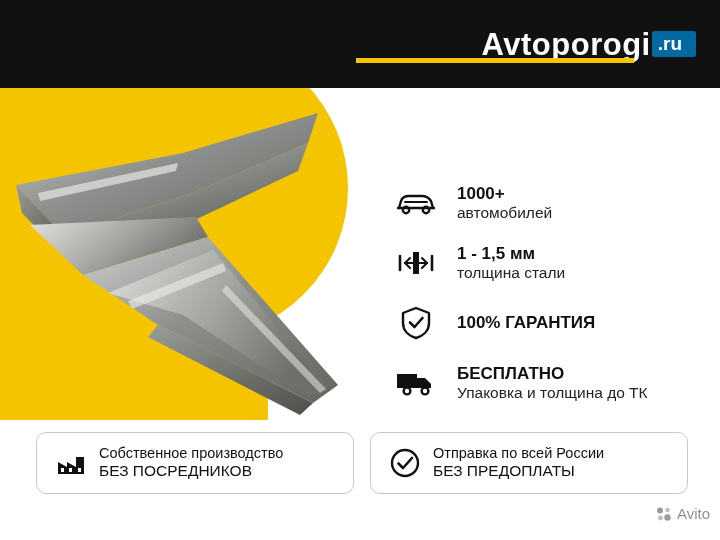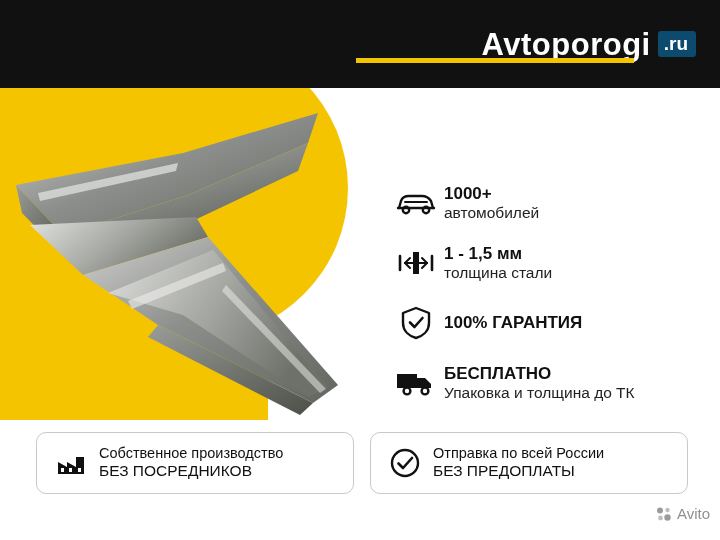--- a/index.html
+++ b/index.html
@@ -42,26 +42,26 @@
   .logo-text {
     color: #ffffff;
     font-size: 31px;
     font-weight: bold;
     letter-spacing: 0.5px;
     line-height: 1;
     white-space: nowrap;
     margin-left: 32px;
   }
   .logo-dot-ru {
-    margin-left: 7px;
-    background: #0c4a6e;
+    margin-left: 1px;
+    background: #0369a1;
     color: #ffffff;
     font-size: 19px;
     font-weight: bold;
-    padding: 3px 8px 4px 6px;
+    padding: 3px 14px 4px 6px;
     border-radius: 3px;
     line-height: 1;
   }
   .logo-underline {
     position: absolute;
     right: 86px;
     top: 58px;
     width: 278px;
     height: 5px;
     background: #f3c400;
@@ -135,21 +135,21 @@
   }
   .feature-icon {
     width: 48px;
     min-width: 48px;
     height: 44px;
     display: flex;
     align-items: center;
     justify-content: center;
   }
   .feature-text {
-    margin-left: 4px;
+    margin-left: 17px;
     line-height: 1.15;
   }
   .feature-title {
     font-size: 17px;
     font-weight: bold;
     color: #111111;
     display: block;
   }
   .feature-sub {
     font-size: 15.5px;

